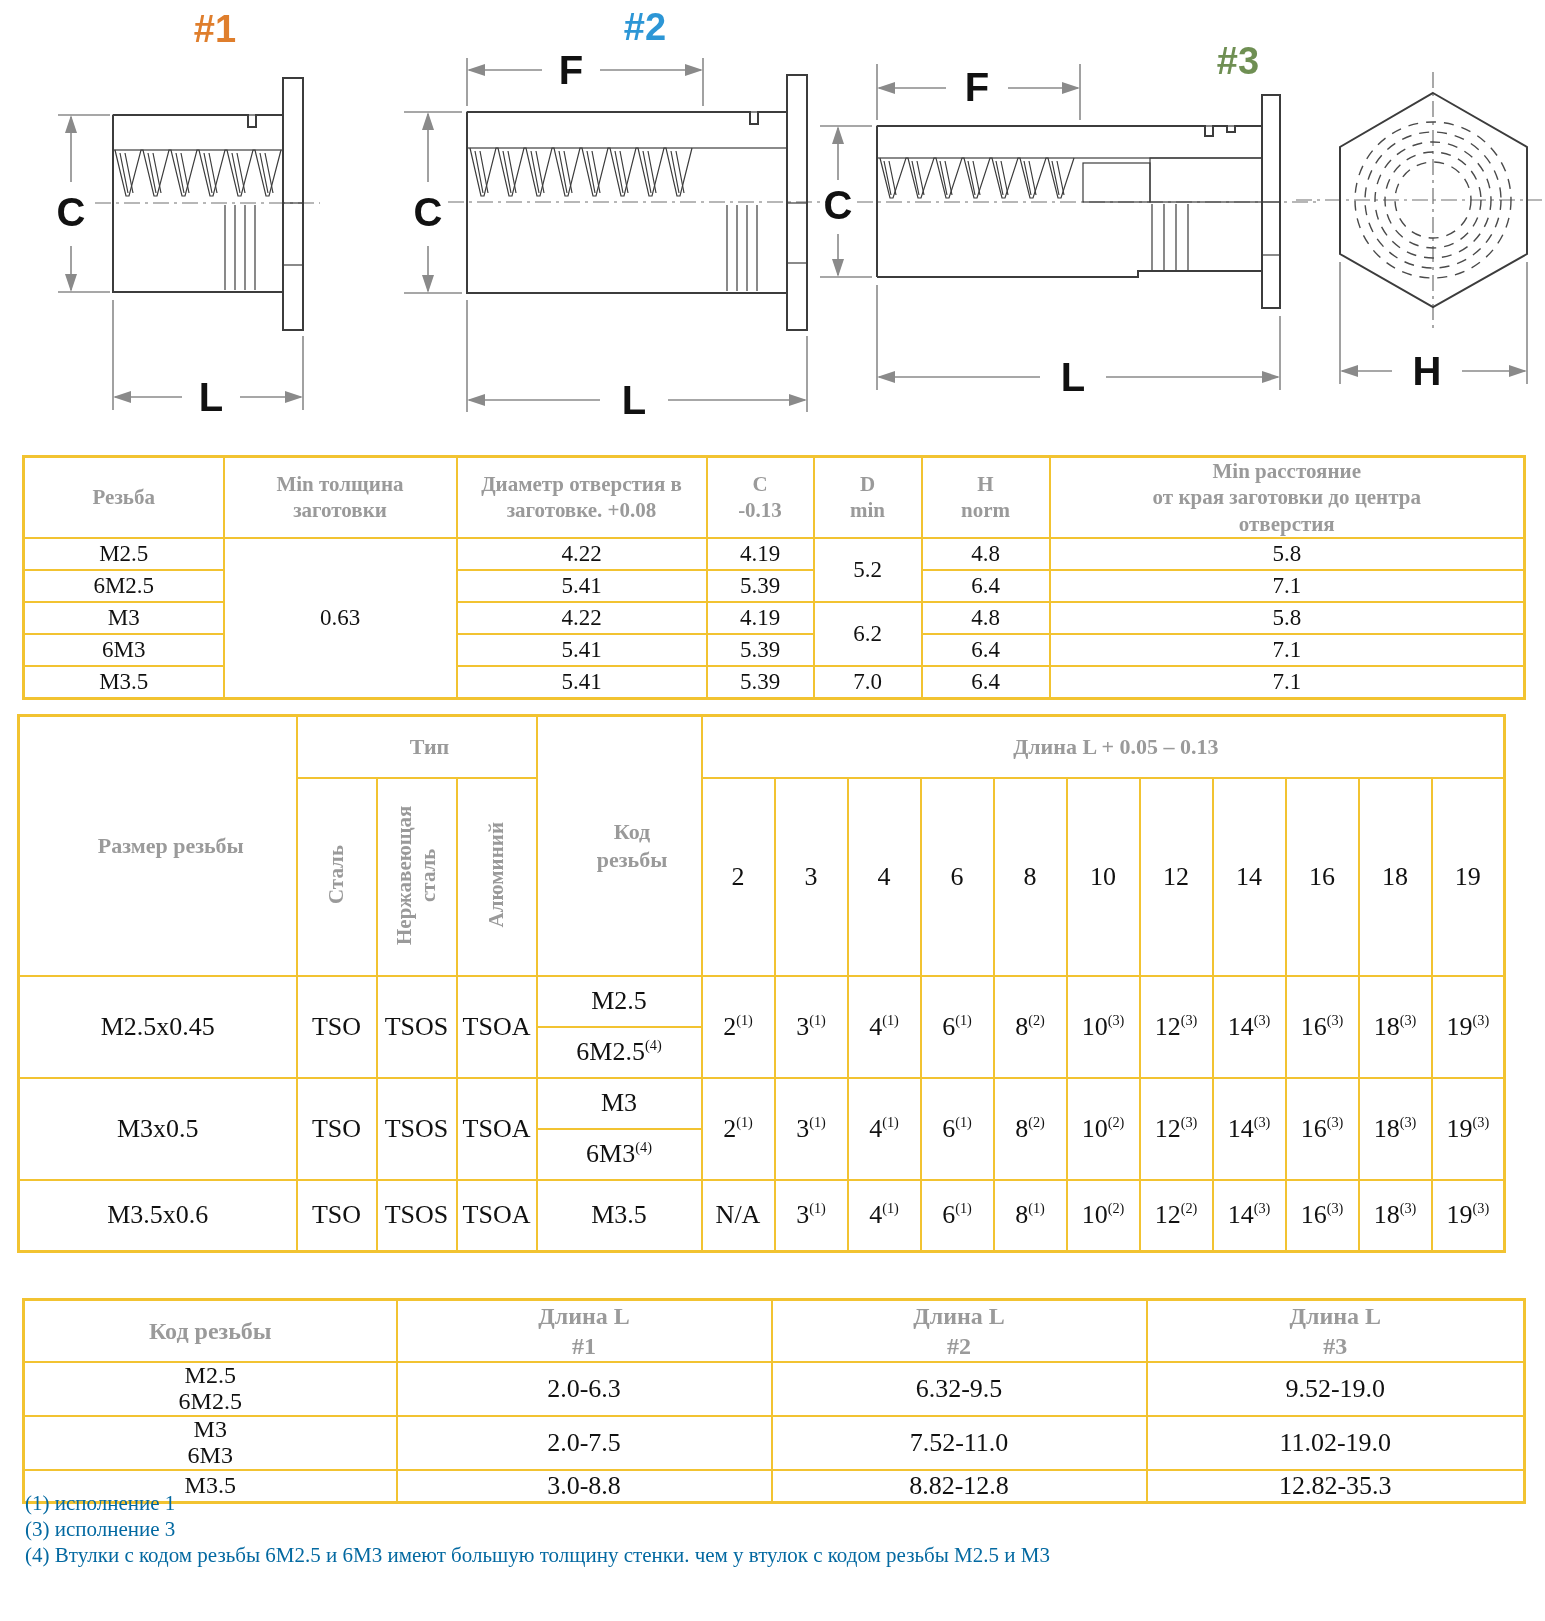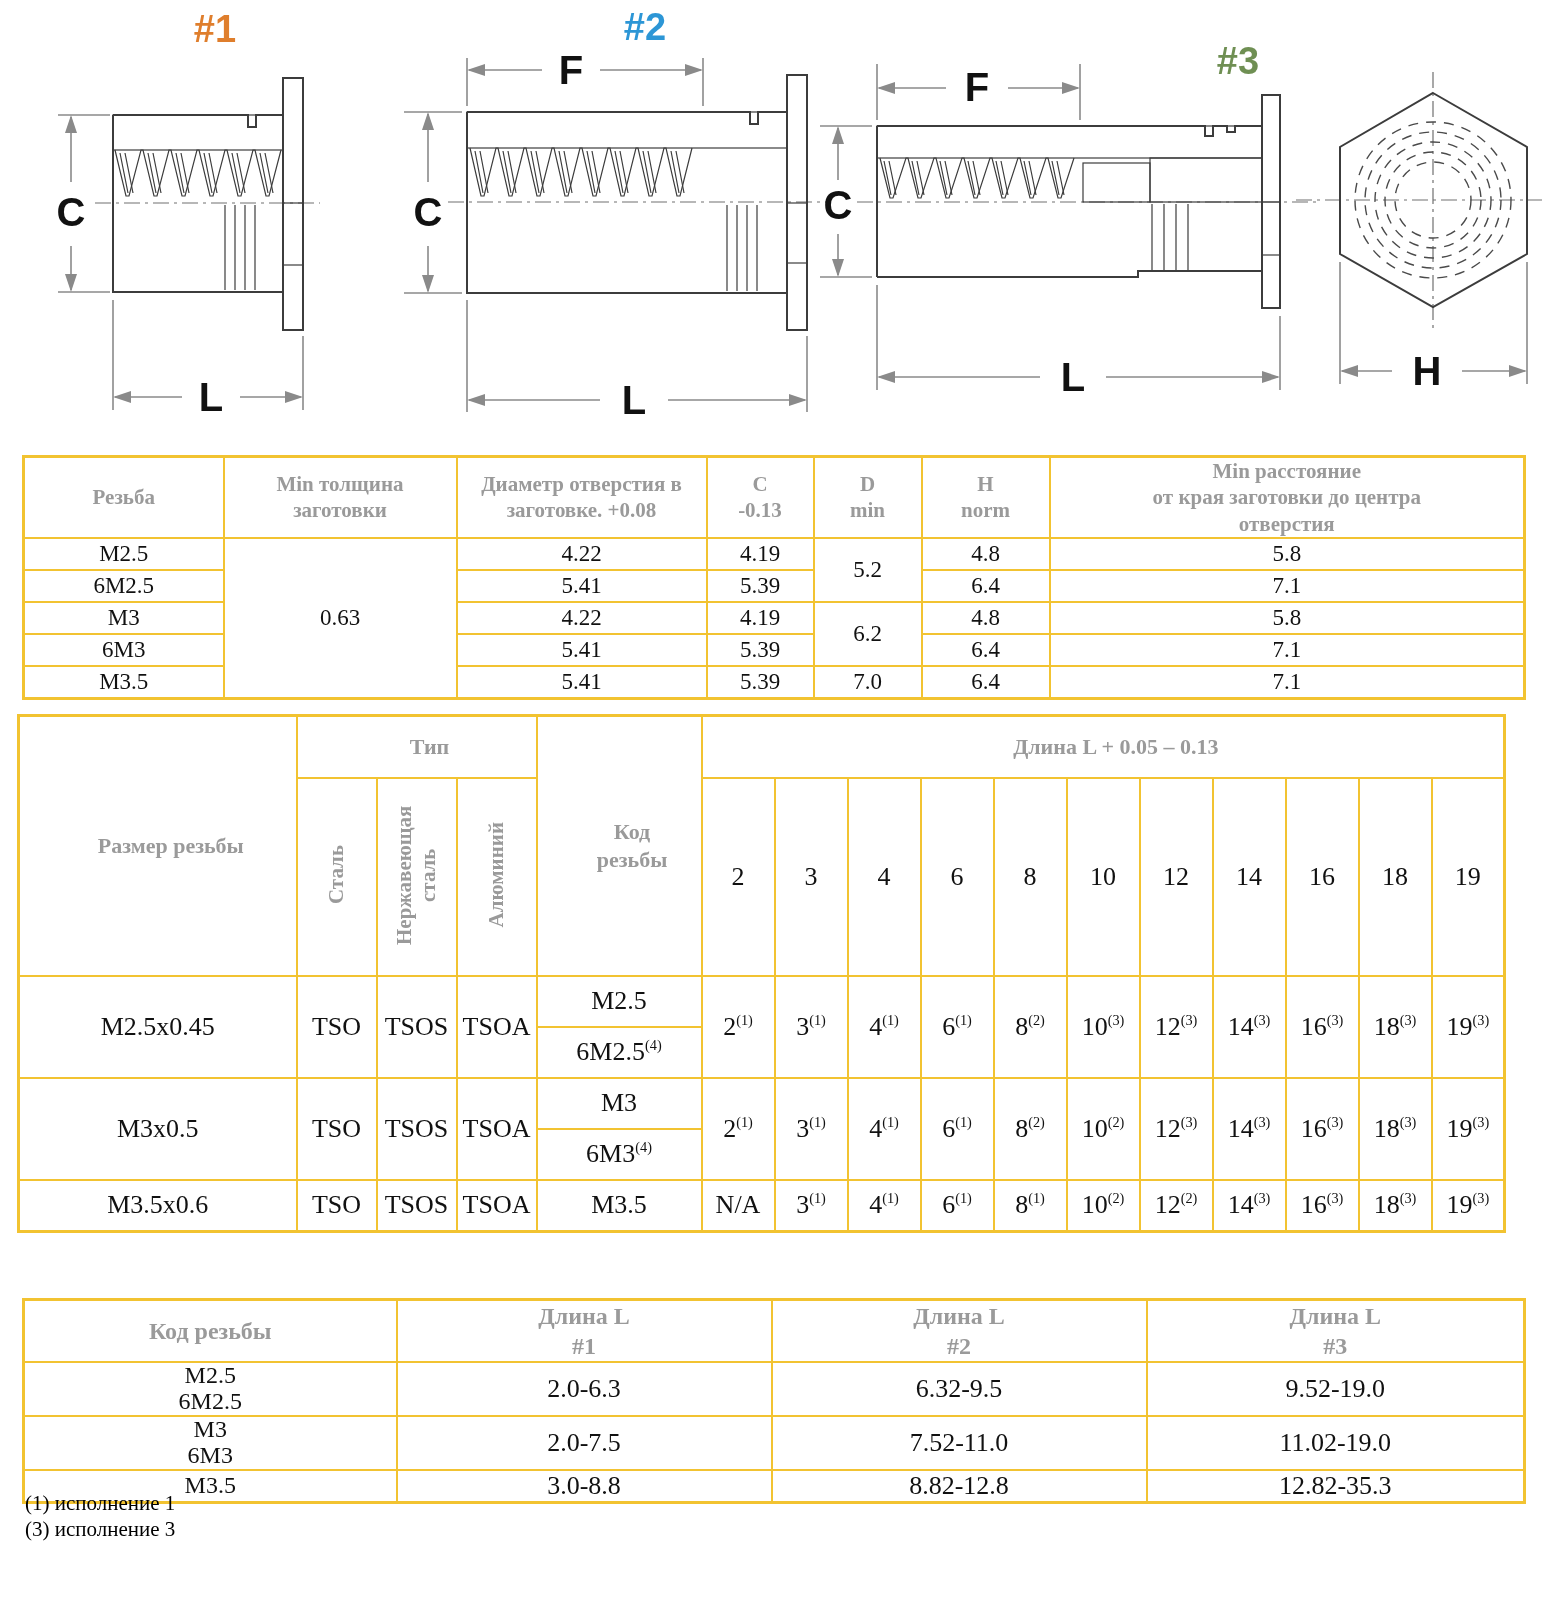--- a/index.html
+++ b/index.html
@@ -14,34 +14,34 @@
   .pre{white-space:pre-line;}
 
   .t1{left:22px;top:455px;width:1501px;}
   .t1 .hrow th{height:78px;font-size:21px;}
   .t1 td{height:30px;font-size:23px;}
 
   .t2{left:17px;top:714px;width:1488px;}
   .t2 .hd{font-size:22px;padding-left:28px;}
   .t2 td{font-size:26px;}
   .t2 .numh{font-size:26px;color:#111;font-weight:normal;}
-  .h62{height:62px;} .h198{height:198px;} .h51{height:51px;} .h58{height:52px;}
+  .h62{height:62px;} .h198{height:198px;} .h51{height:51px;} .h58{height:72px;}
   .vert{display:inline-block;writing-mode:vertical-rl;transform:rotate(180deg);
         color:#9A9A9A;font-weight:bold;font-size:21px;line-height:1.15;max-height:192px;}
 
   .t3{left:22px;top:1298px;width:1501px;}
   .t3 .hrow th{height:52px;font-size:24px;}
   .t3 td{font-size:26px;}
   .t3 .code{font-size:24px;line-height:1.08;}
   .r52{height:52px;} .r27{height:27px;}
 
   sup{font-size:0.55em;line-height:0;}
 
   
-  .footnotes{position:absolute;left:25px;top:1490px;font-size:21px;line-height:26px;color:#000000;}
+  .footnotes{position:absolute;left:25px;top:1490px;font-size:21px;line-height:26px;color:#0369a1;}
 
   
   .drawings{position:absolute;left:0;top:0;}
   .ol{fill:none;stroke:#3C3C3C;stroke-width:2;}
   .thin{fill:none;stroke:#3C3C3C;stroke-width:1.2;}
   .cl{fill:none;stroke:#707070;stroke-width:1.2;stroke-dasharray:16 5 3 5;}
   .dash{fill:none;stroke:#4A4A4A;stroke-width:1.4;stroke-dasharray:10 8;}
   .dim{fill:none;stroke:#8A8A8A;stroke-width:1.6;}
   .ah{fill:#8A8A8A;stroke:none;}
   .dlabel{font-family:"Liberation Sans",sans-serif;font-weight:bold;font-size:40px;
@@ -372,15 +372,16 @@
       <td>3.0-8.8</td>
       <td>8.82-12.8</td>
       <td>12.82-35.3</td>
     </tr>
   </tbody>
     </table>
 
   <div class="footnotes">
     <div>(1) исполнение 1</div>
     <div>(3) исполнение 3</div>
+    <div>(4) Втулки с кодом резьбы 6М2.5 и 6М3 имеют большую толщину стенки. чем у втулок с кодом резьбы М2.5 и М3</div>
   </div>
 
 </div>
 
 </body></html>

